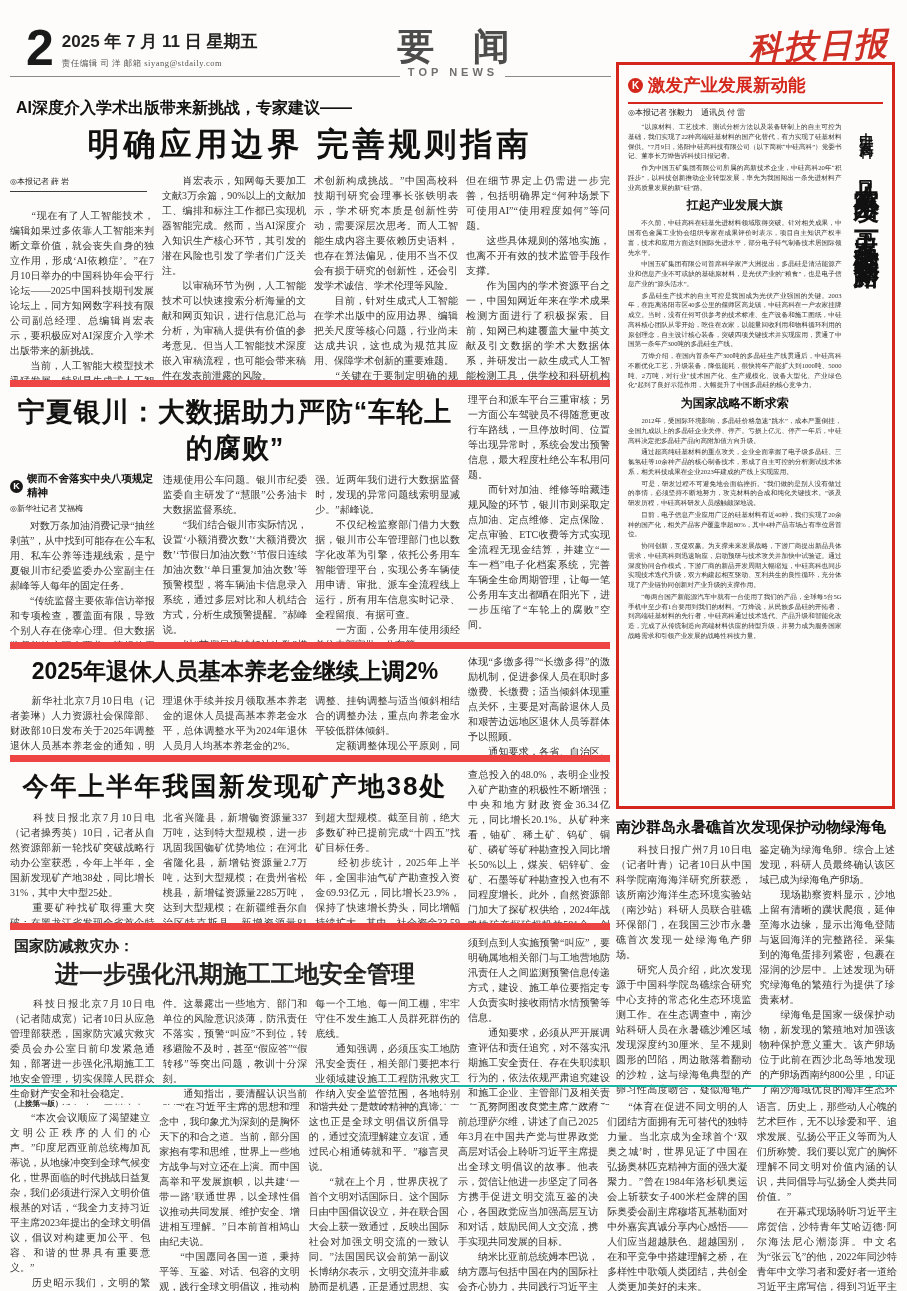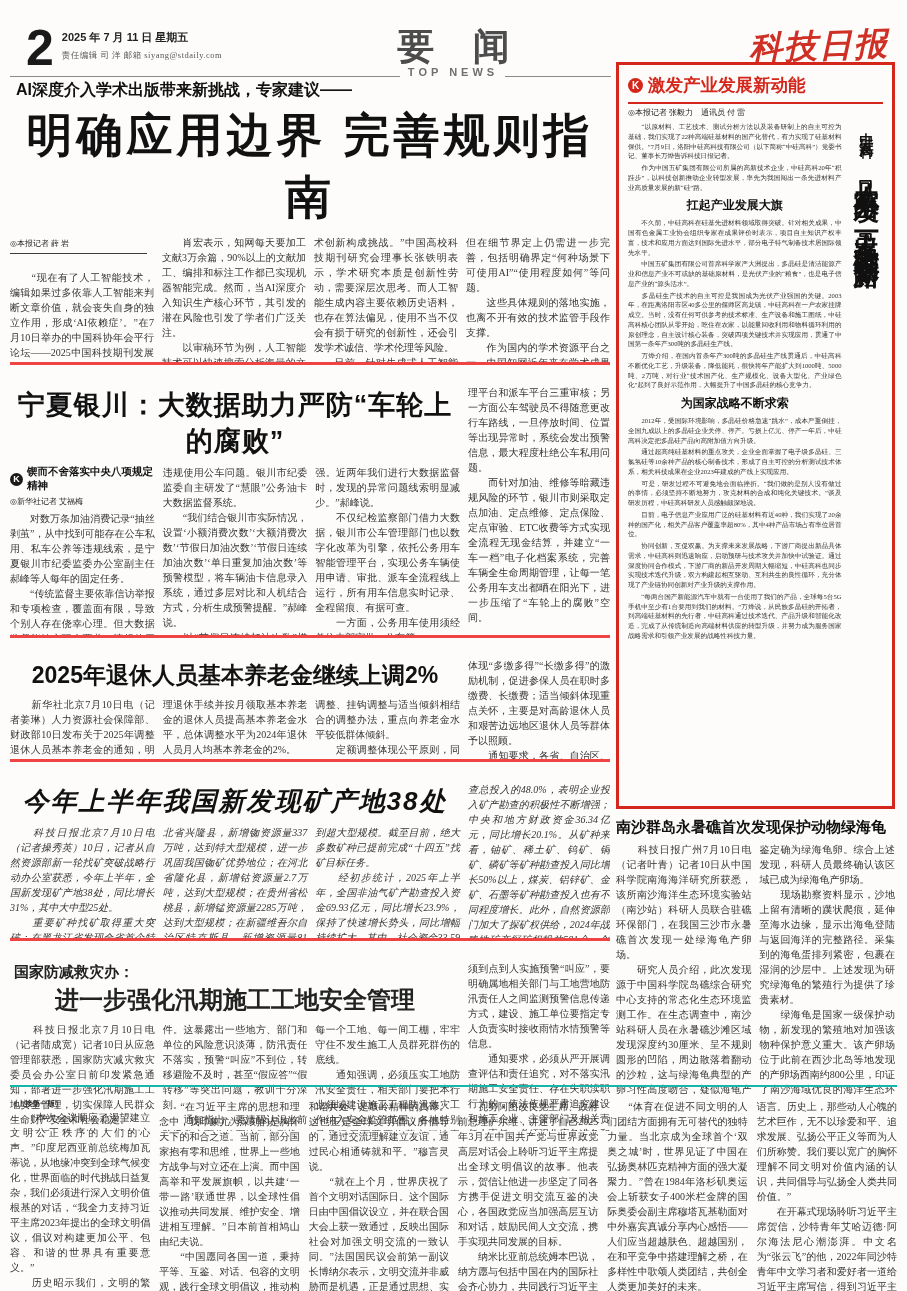--- a/index.html
+++ b/index.html
@@ -2,43 +2,43 @@
 <html><head>
 <meta charset="utf-8">
 <style>
   html,body{margin:0;padding:0;background:#e9e7e2;}
   .page{position:relative;width:907px;height:1291px;background:#fdfcfa;margin:0 auto;overflow:hidden;
         font-family:"Liberation Serif","DejaVu Serif",serif;color:#2c2c2c;}
   
   .masthead{position:absolute;left:0;top:0;width:907px;height:95px;}
   .mh-left{position:absolute;left:26px;top:26px;display:flex;align-items:flex-start;gap:8px;}
   .page-num{font-family:"Liberation Sans","DejaVu Sans",sans-serif;font-weight:900;font-size:50px;line-height:44px;color:#1a1a1a;}
-  .mh-date{font-family:"Liberation Sans","DejaVu Sans",sans-serif;font-weight:700;font-size:11px;color:#222;margin-top:4px;}
+  .mh-date{font-family:"Liberation Sans","DejaVu Sans",sans-serif;font-weight:700;font-size:17px;color:#222;margin-top:4px;}
   .mh-editor{font-size:8.5px;color:#555;margin-top:5px;letter-spacing:.5px;}
   .section-title{position:absolute;left:0;right:0;top:22px;text-align:center;
         font-family:"Liberation Sans","DejaVu Sans",sans-serif;font-weight:900;font-size:37px;color:#4c4c4c;letter-spacing:14px;text-indent:14px;}
   .topnews{position:absolute;left:403px;top:66px;width:100px;text-align:center;
         font-family:"Liberation Sans","DejaVu Sans",sans-serif;font-weight:700;font-size:11px;color:#6f6f6f;letter-spacing:4px;}
   .rule-l{position:absolute;left:10px;top:76px;width:390px;height:0;border-top:1.5px solid #8a8a8a;}
   .rule-r{position:absolute;left:505px;top:76px;width:106px;height:0;border-top:1.5px solid #8a8a8a;}
   .paper-logo{position:absolute;right:18px;top:24px;font-size:33px;font-weight:900;color:#cf3026;
         font-style:italic;transform:rotate(-2deg);letter-spacing:2px;}
   
   .col-text{font-size:10px;line-height:1.5;text-align:justify;white-space:pre-line;color:#333;}
   .byline{font-size:8px;color:#222;margin:3px 0 4px 0;}
-  .left-region{position:absolute;left:10px;top:80px;width:600px;}
+  .left-region{position:absolute;left:10px;top:98px;width:600px;}
   .article{overflow:hidden;}
-  .article + .article{border-top:3px solid #ef4444;padding-top:20px;}
+  .article + .article{border-top:7px solid #ef4444;padding-top:5px;}
   .row{display:flex;gap:8px;}
   .art-main{width:450px;flex:none;}
   .side{width:142px;flex:none;}
   .cols{display:flex;gap:8px;}
   .cols .c{flex:1;min-width:0;}
   h2{margin:2px 0 6px 0;font-family:"Liberation Sans","DejaVu Sans",sans-serif;color:#111;text-align:center;font-weight:900;}
-  .h-ai{font-size:46px;letter-spacing:4px;margin-top:4px;}
+  .h-ai{font-size:32px;letter-spacing:4px;margin-top:4px;}
   .kicker-ai{font-family:"Liberation Sans","DejaVu Sans",sans-serif;font-weight:900;font-size:16px;color:#111;text-align:left;margin:0 0 2px 6px;}
   .h-yc{font-size:27px;letter-spacing:1px;}
   .h-pen{font-size:23px;}
   .h-min{font-size:26px;letter-spacing:2px;}
   .h-fl{font-size:24px;color:#222;}
   .kicker-fl{font-family:Liberation Sans, sans-serif;font-weight:900;font-size:15px;color:#222;margin:2px 0 0 4px;text-align:left;}
   .ai-byline{border-bottom:1.5px solid #3c3c3c;padding-bottom:4px;margin-bottom:16px;width:95%;}
   .tag-row{display:flex;align-items:center;gap:4px;font-family:"Liberation Sans","DejaVu Sans",sans-serif;
         font-weight:900;font-size:10.5px;color:#111;margin-bottom:2px;}
   .k-icon{display:inline-flex;align-items:center;justify-content:center;width:13px;height:13px;border-radius:50%;
@@ -66,21 +66,21 @@
   .bottom-strip{position:absolute;left:10px;top:1085px;width:887px;height:196px;border-top:2px solid #14b8a6;
         padding-top:12px;overflow:hidden;}
   .bottom-cols{display:flex;gap:9px;height:100%;}
   .bottom-cols .c{flex:1;min-width:0;}
   .lead{font-weight:900;font-size:7.5px;margin-bottom:1px;}
   .credit{font-weight:900;font-size:7px;margin-top:3px;white-space:pre-line;}
   
   .blk-ai{height:282px;}
   .blk-yc{height:250px;}
   .blk-pen{height:101px;}
-  .blk-min{height:156px;font-style:italic;}
+  .blk-min{height:156px;}
   .blk-fl{height:170px;}
 </style>
 </head>
 <body>
 
 <div class="page">
 
   <header class="masthead">
     <div class="mh-left">
       <div class="page-num">2</div>

